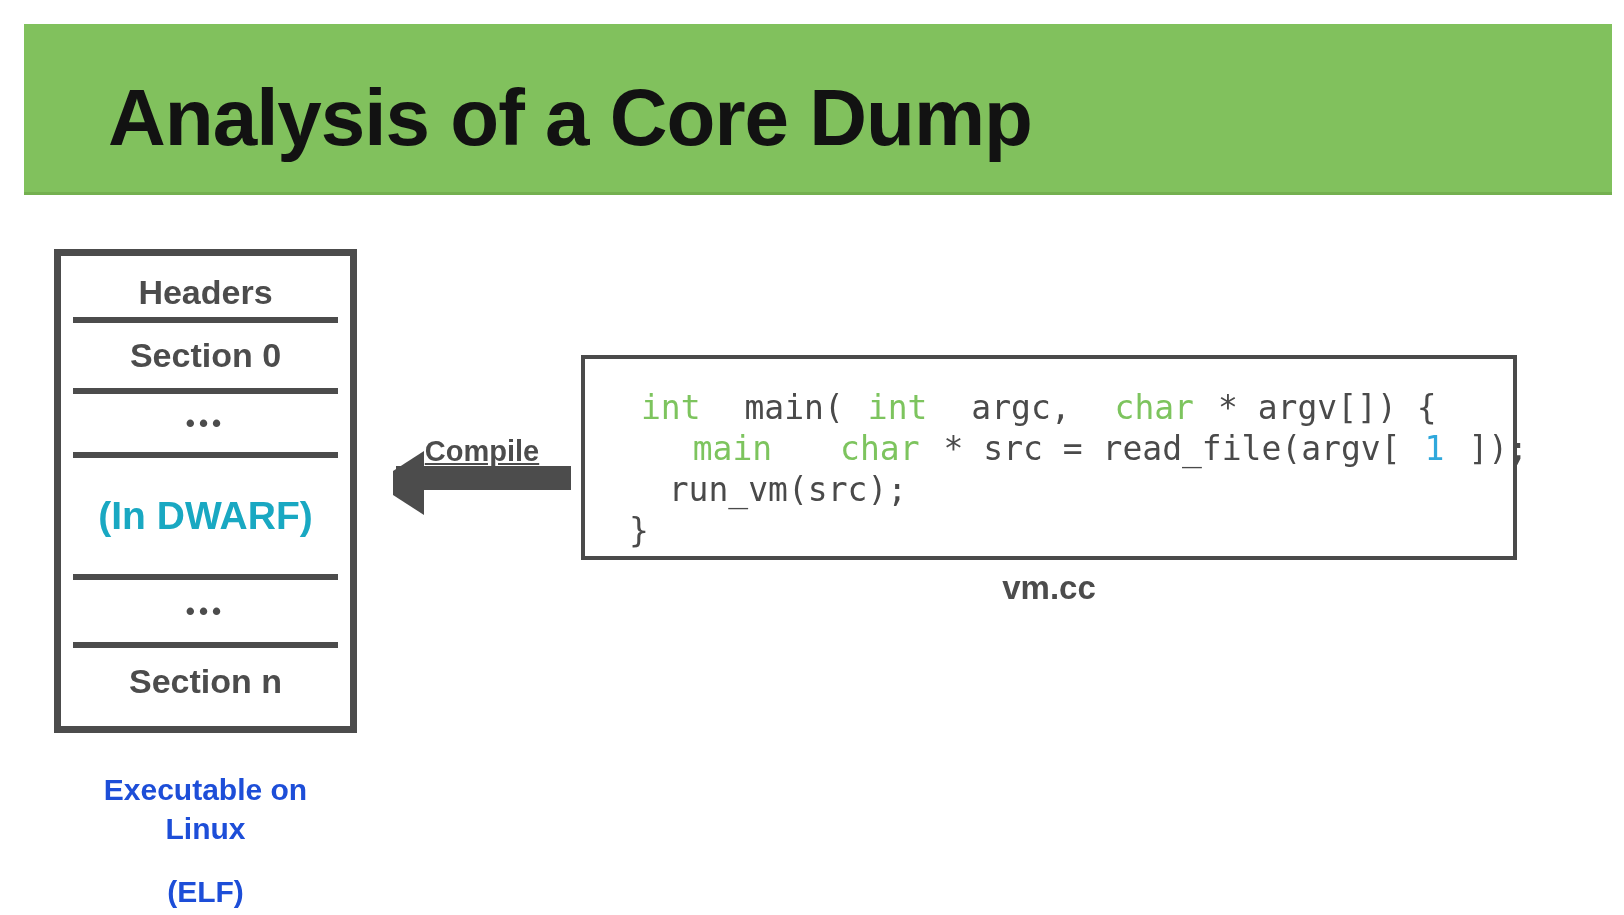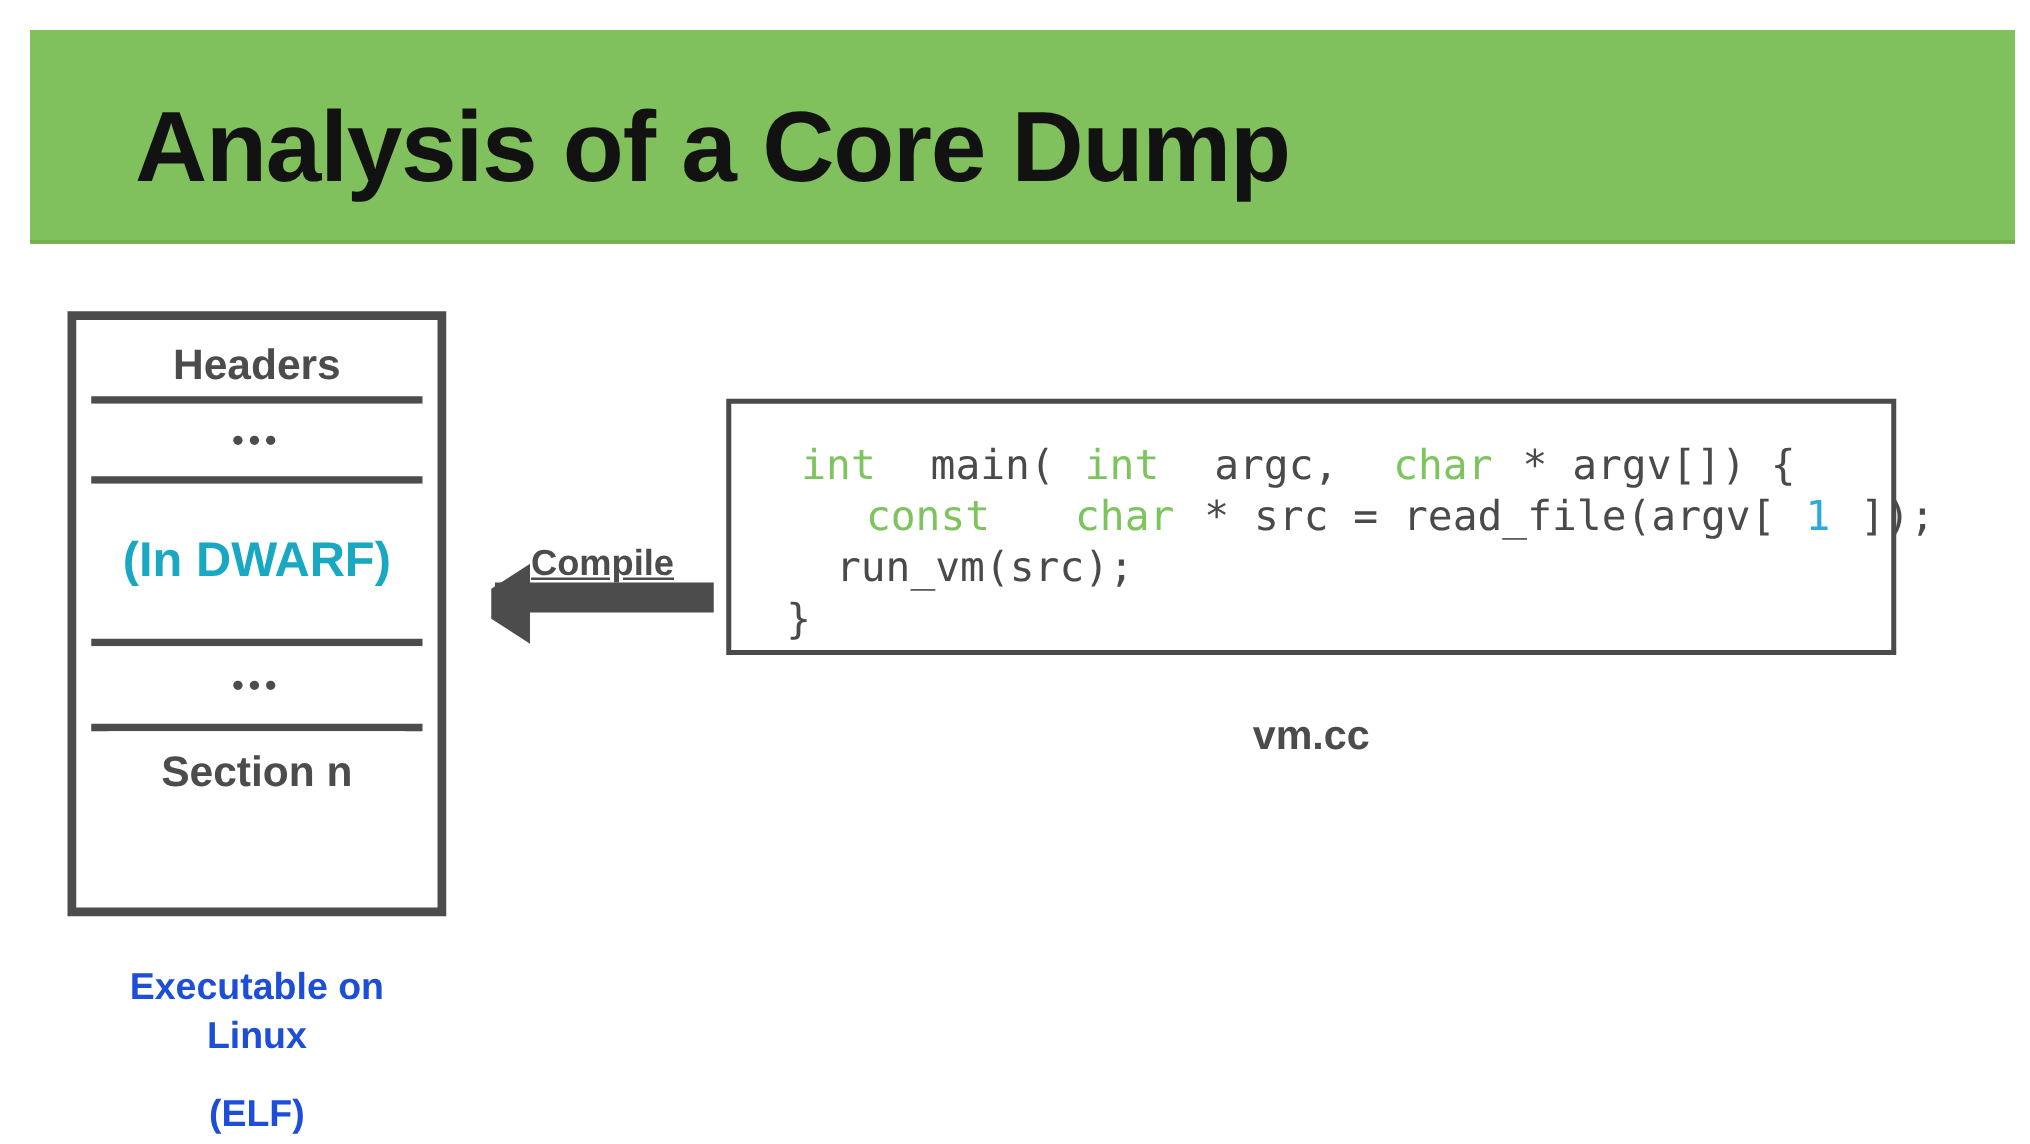--- a/index.html
+++ b/index.html
@@ -105,21 +105,21 @@
     left: 345px; top: 427px;
     width: 0; height: 0;
     border-top: 20px solid transparent;
     border-bottom: 20px solid transparent;
     border-right: 31px solid #4C4C4C;
   }
 
   
   .code-box {
     position: absolute;
-    left: 557px; top: 295px;
+    left: 557px; top: 331px;
     width: 936px; height: 205px;
     border: 4px solid #4A4A4A;
     background: #ffffff;
   }
   .code-box pre {
     font-family: "DejaVu Sans Mono", monospace;
     font-size: 33px;
     line-height: 41px;
     padding: 16px 0 0 32px;
     color: #4A4A4A;
@@ -158,20 +158,23 @@
 <div class="slide">
 
   <div class="header">
     <div class="title">Analysis of a Core Dump</div>
   </div>
 
   <div class="elf-stack">
     <div class="elf-row row-h1">
       <span>Headers</span>
     </div>
+    <div class="elf-row row-h2">
+      <span>Section 0</span>
+    </div>
     <div class="elf-row row-dots1">
       <span class="dots">•••</span>
     </div>
     <div class="elf-row row-debug debug-row">
       <span>(In DWARF)</span>
     </div>
     <div class="elf-row row-dots2">
       <span class="dots">•••</span>
     </div>
     <div class="elf-row row-h6">
@@ -183,21 +186,21 @@
     <div>Executable on Linux</div>
     <div>(ELF)</div>
   </div>
 
   <div class="compile-label">Compile</div>
   <div class="arrow-line"></div>
   <div class="arrow-head"></div>
 
   <div class="code-box">
     <pre><span class="tok-kw">int</span><span class="tok-plain"> main(</span><span class="tok-kw">int</span><span class="tok-plain"> argc, </span><span class="tok-kw">char</span><span class="tok-plain">* argv[]) {
-  </span><span class="tok-kw">const</span><span class="tok-plain"> </span><span class="tok-kw">char</span><span class="tok-plain">* src = read_file(argv[</span><span class="tok-num">1</span><span class="tok-plain">]);
+  </span><span class="tok-kw">main</span><span class="tok-plain"> </span><span class="tok-kw">char</span><span class="tok-plain">* src = read_file(argv[</span><span class="tok-num">1</span><span class="tok-plain">]);
   run_vm(src);
 }</span></pre>
   </div>
 
   <div class="code-filename">vm.cc</div>
 
   <div class="bottom-strip-light"></div>
   <div class="bottom-strip"></div>
 
 </div>

